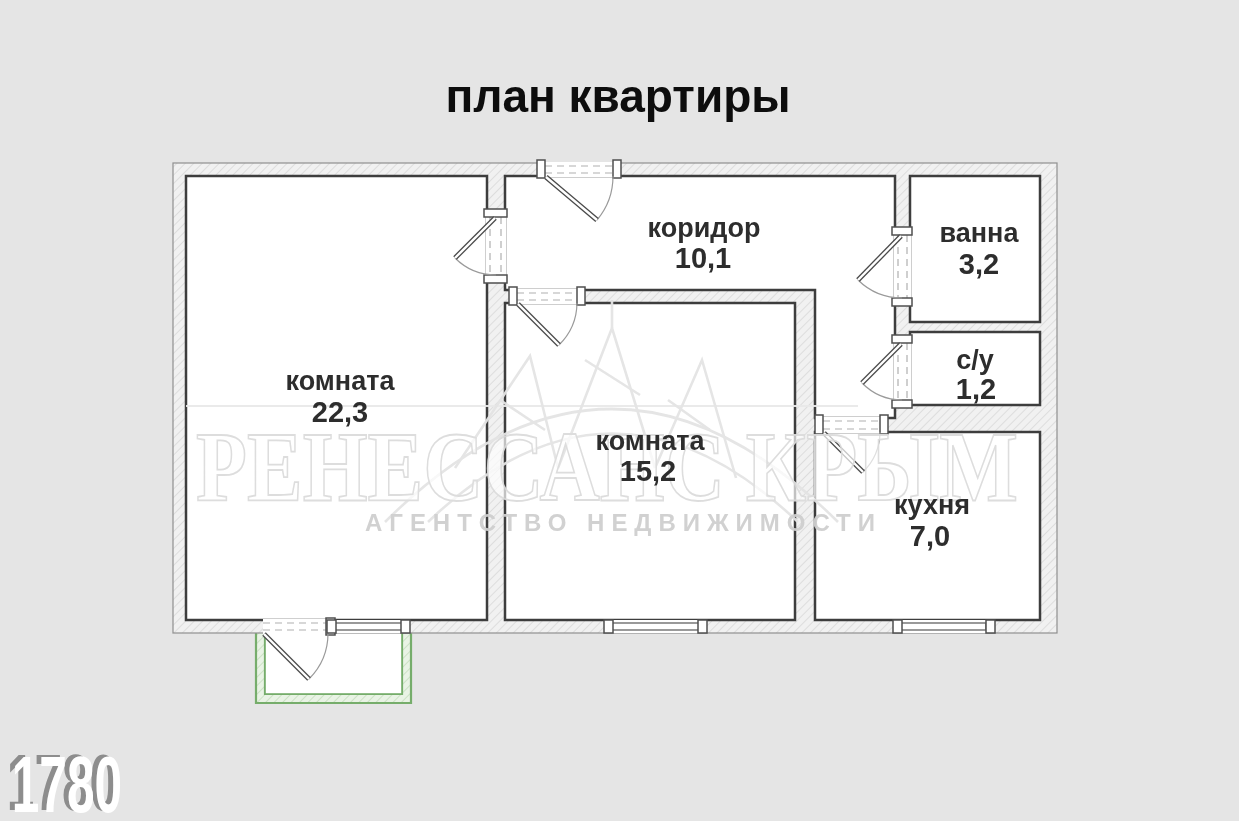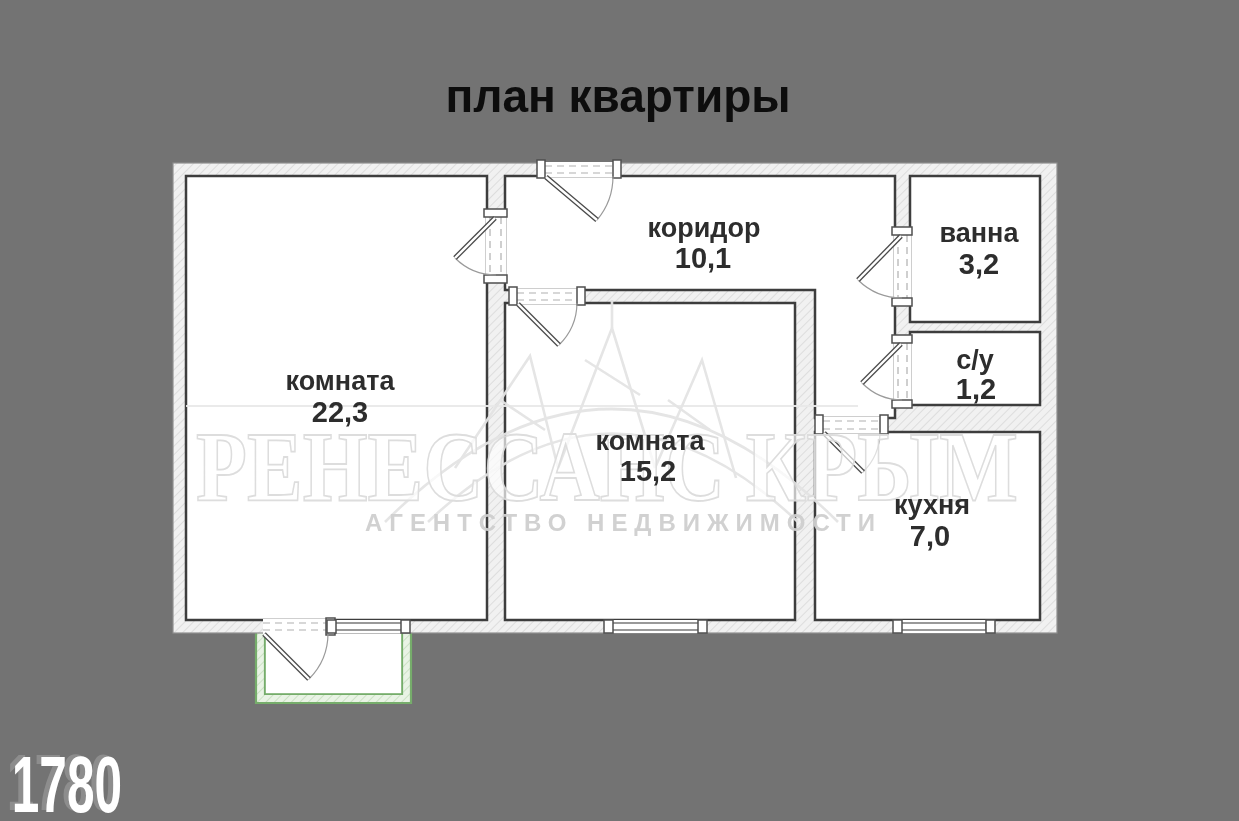--- a/index.html
+++ b/index.html
@@ -1,16 +1,16 @@
 <!DOCTYPE html>
 <html><head>
 <meta charset="utf-8">
 <style>
   html,body{margin:0;padding:0;background:#ffffff;}
-  .page{position:relative;width:1239px;height:821px;background:#737373;overflow:hidden;
+  .page{position:relative;width:1239px;height:821px;background:#e5e5e5;overflow:hidden;
         font-family:"Liberation Sans",sans-serif;}
   svg{display:block;}
   .room-name{font-family:"Liberation Sans",sans-serif;font-weight:bold;font-size:27px;fill:#2d2d2d;}
   .room-area{font-family:"Liberation Sans",sans-serif;font-weight:bold;font-size:29px;fill:#2d2d2d;}
   .title-text{font-family:"Liberation Sans",sans-serif;font-weight:bold;font-size:46px;fill:#0d0d0d;}
   .wm-brand{font-family:"Liberation Serif",serif;font-size:100px;font-weight:bold;
             fill:rgba(255,255,255,0.72);stroke:#dcdcdc;stroke-width:1.8px;}
   .wm-tag{font-family:"Liberation Sans",sans-serif;font-size:24px;font-weight:bold;fill:#cfcfcf;}
   .stamp{font-family:"Liberation Sans",sans-serif;font-weight:bold;font-size:80px;}
   .room-outline{fill:#ffffff;stroke:#3d3d3d;stroke-width:2.5;}

